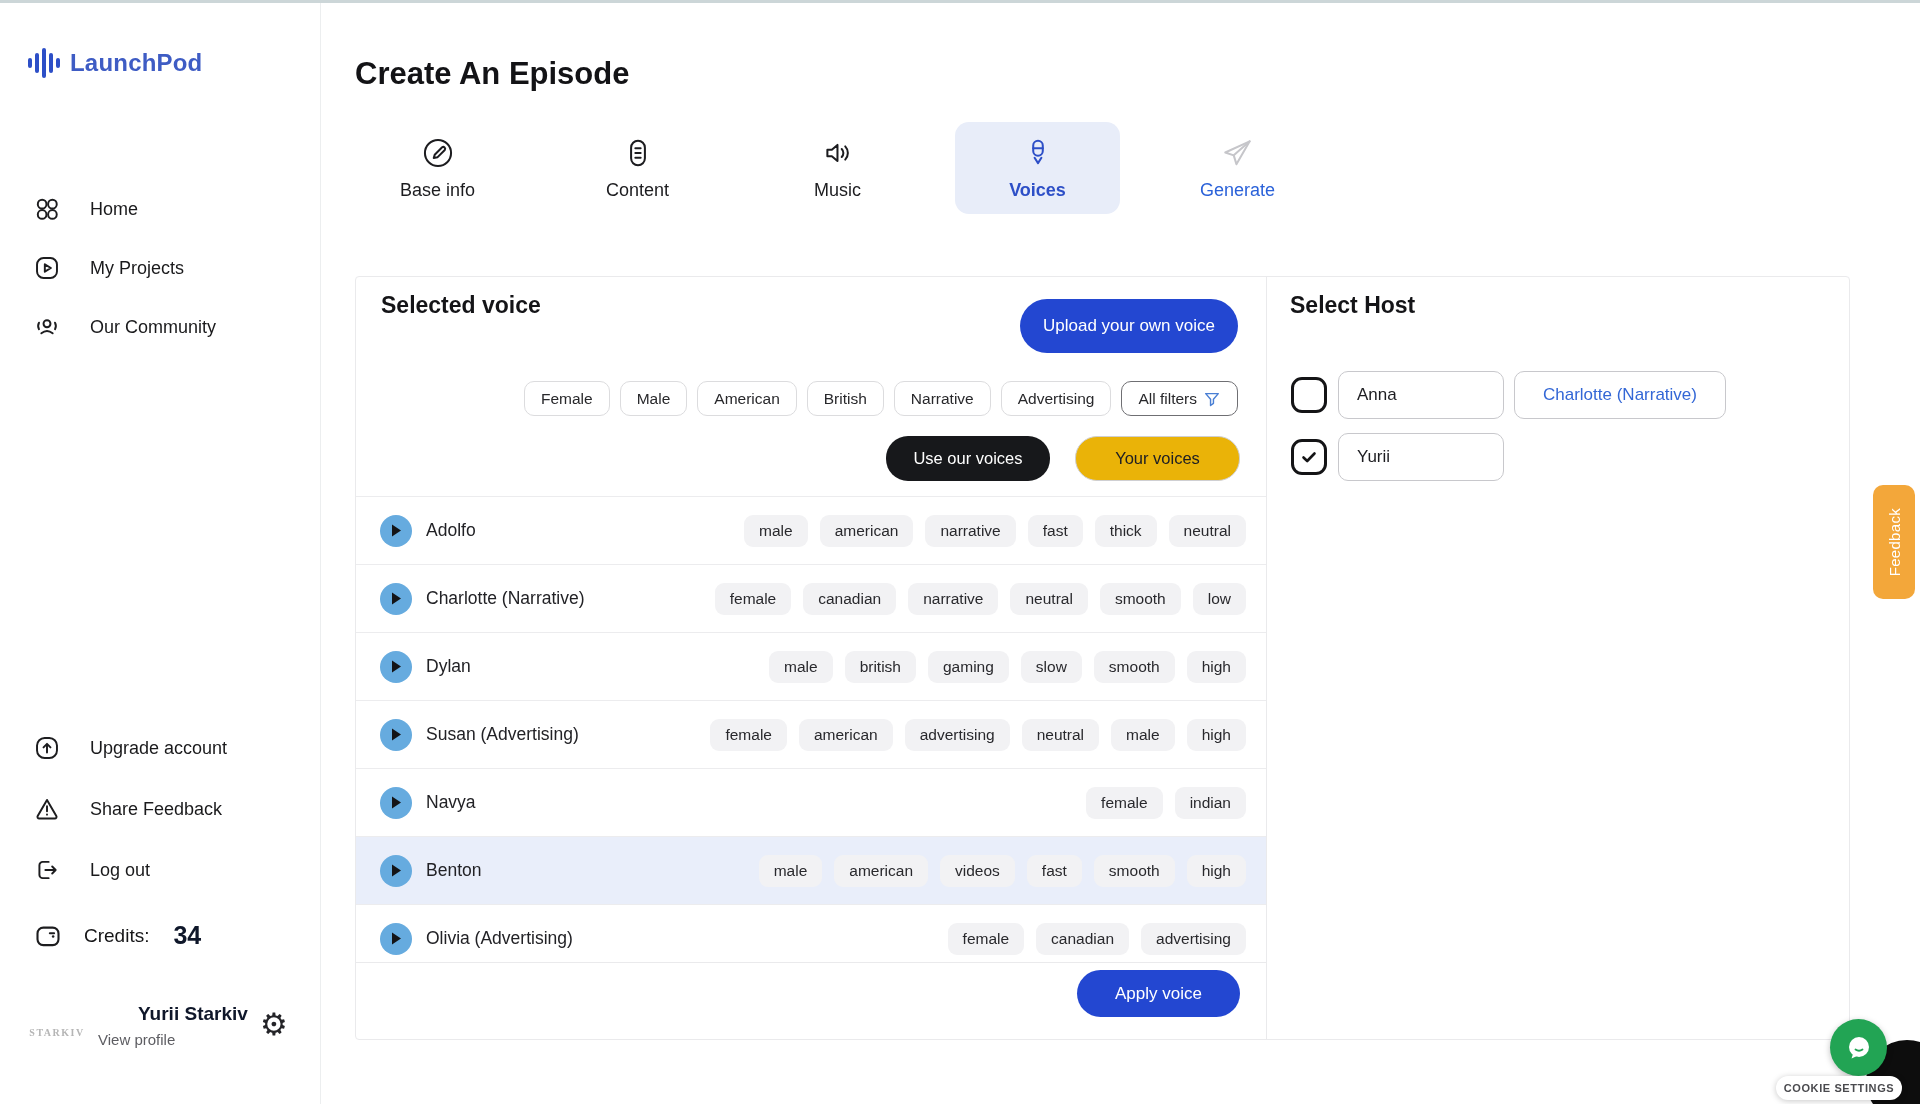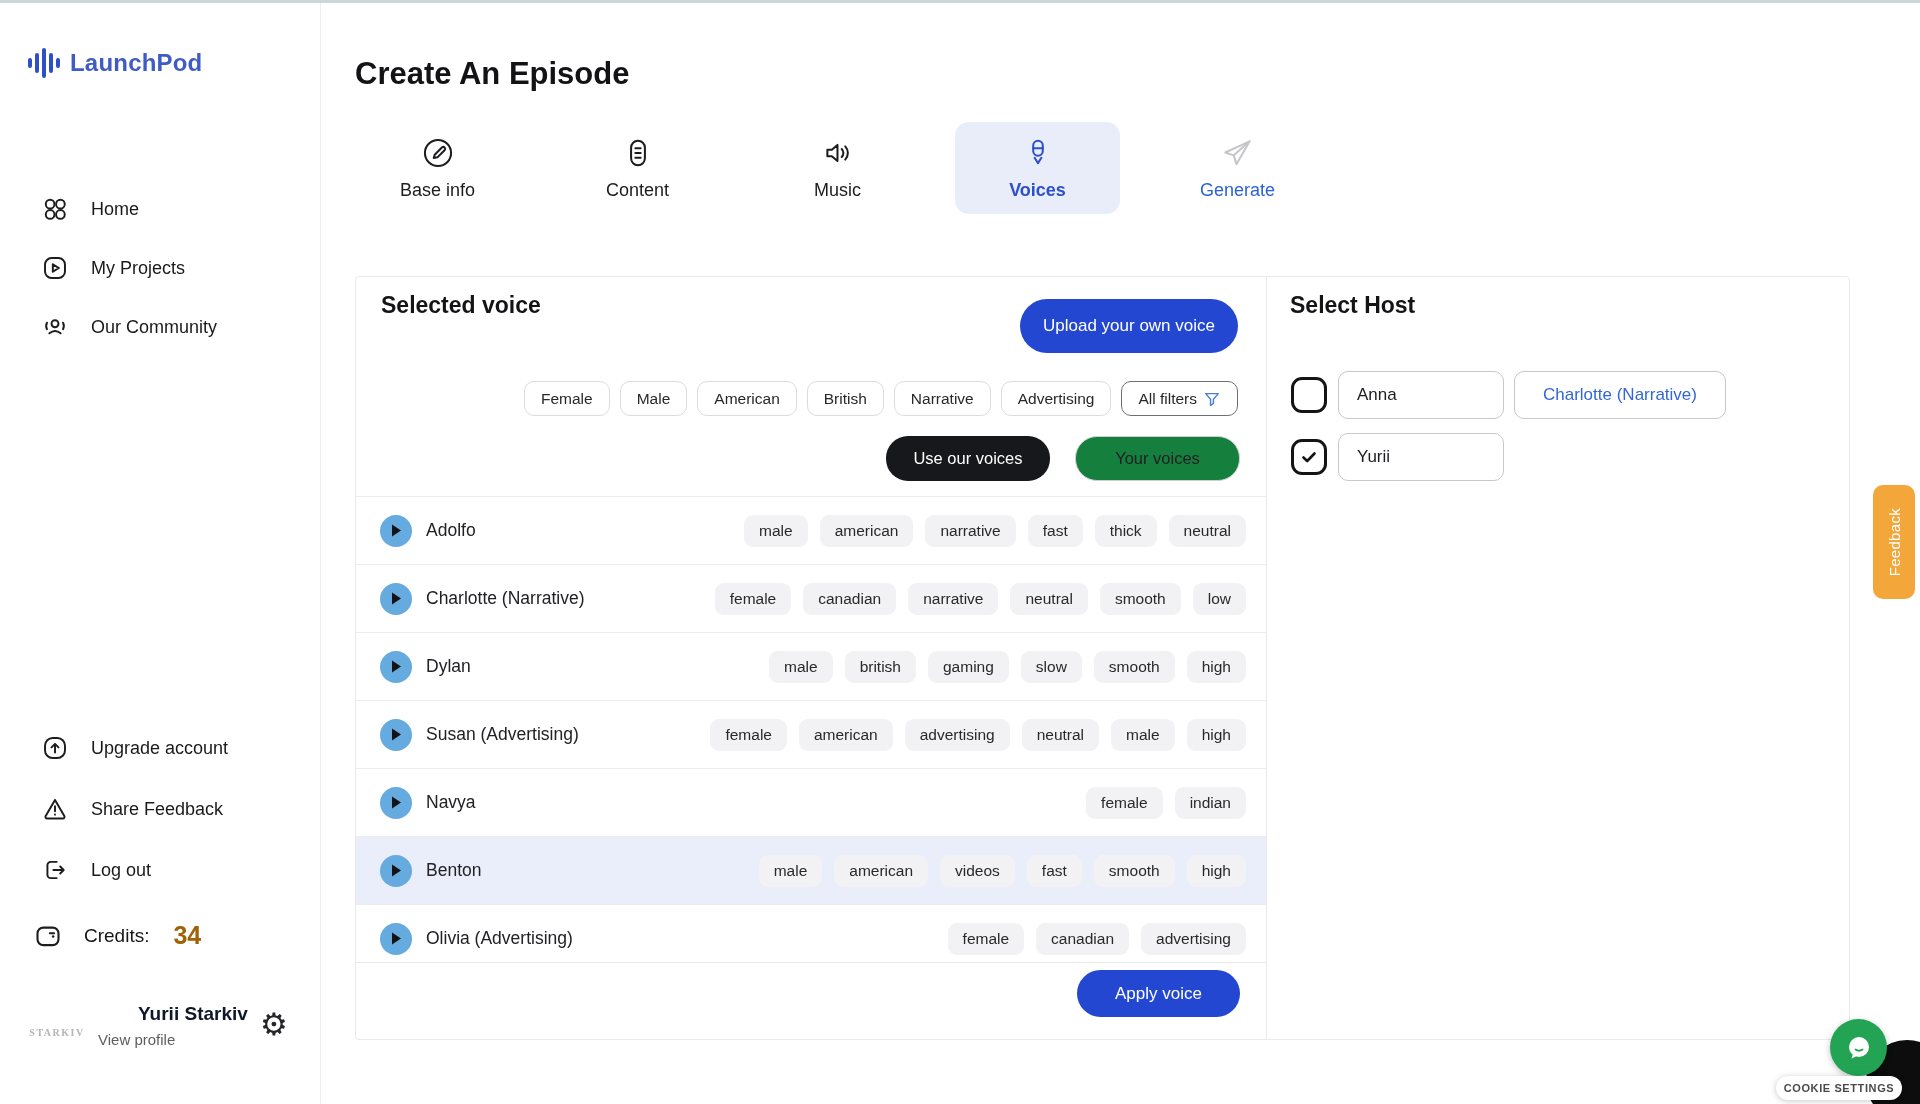--- a/index.html
+++ b/index.html
@@ -8,29 +8,29 @@
   .topstrip { position:absolute; left:0; top:0; width:1920px; height:3px; background:#ccd6d8; }
 
   
   .sidebar { position:absolute; left:0; top:3px; width:321px; height:1101px; background:#fff; border-right:1px solid #eceeef;padding-left:24px; }
   .brand { position:absolute; left:28px; top:44px; display:flex; align-items:center; gap:10px; }
   .brand-name { font-size:24px; font-weight:700; color:#3e5cc4; letter-spacing:.2px; }
   .wave { display:flex; align-items:center; gap:3px; height:32px; }
   .wave i { display:block; width:4px; border-radius:2px; background:#2d4fc7; }
   .wave i:nth-child(1){height:10px;} .wave i:nth-child(2){height:20px;} .wave i:nth-child(3){height:30px;} .wave i:nth-child(4){height:20px;} .wave i:nth-child(5){height:10px;}
 
-  .navitem { position:absolute; left:42px; display:flex; align-items:center; gap:23px; height:36px; cursor:pointer;text-align:right; }
+  .navitem { position:absolute; left:34px; display:flex; align-items:center; gap:30px; height:36px; cursor:pointer;text-align:right; }
   .navitem svg { flex:0 0 auto; }
   .navitem .lbl { font-size:18px; font-weight:500; color:#1a1a1c; white-space:nowrap; }
   .nav-home{top:188px;} .nav-projects{top:247px;} .nav-community{top:306px;}
   .nav-upgrade{top:727px;} .nav-feedback{top:788px;} .nav-logout{top:849px;}
 
   .credits { position:absolute; left:34px; top:918px; display:flex; align-items:center; gap:22px; }
   .credits .lbl { font-size:19px; font-weight:500; color:#151517; }
-  .credits .val { font-size:25px; font-weight:700; color:#a16207; margin-left:2px; }
+  .credits .val { font-size:25px; font-weight:700; color:#0f172a; margin-left:2px; }
 
   .profile { position:absolute; left:28px; top:998px; width:270px; height:60px; }
   .avatar { position:absolute; left:0; top:16px; width:58px; height:30px; display:flex; align-items:center; justify-content:center;
             color:#b5b5b5; font-size:10px; letter-spacing:1.5px; font-weight:600; font-family:"Liberation Serif", serif; }
   .profile .pname { position:absolute; left:70px; top:2px; font-size:19px; font-weight:700; color:#0f172a; white-space:nowrap;margin-left:40px; }
   .profile .plink { position:absolute; left:70px; top:30px; font-size:15px; color:#5d5d62; }
   .gear { position:absolute; left:232px; top:8px; font-size:31px; color:#242428; line-height:1; cursor:pointer; }
 
   
   .page-title { position:absolute; left:355px; top:56px; font-size:31px; font-weight:700; color:#131316; }
@@ -54,21 +54,21 @@
   .upload-btn { position:absolute; right:28px; top:22px; width:218px; height:54px; }
 
   .filters { position:absolute; right:28px; top:104px; display:flex; gap:10px; align-items:center; }
   .chip { height:35px; padding:0 16px; display:flex; align-items:center; gap:6px; background:#fff; border:1px solid #dcdcde;
           border-radius:10px; font-size:15.5px; color:#28282b; cursor:pointer; white-space:nowrap; }
   .chip.allfilters { border:1.5px solid #6f6f73; }
 
   .srcswitch { position:absolute; right:26px; top:159px; display:flex; gap:25px; }
   .pill { height:45px; border-radius:22px; display:flex; align-items:center; justify-content:center; font-size:16.5px; cursor:pointer; }
   .pill.dark { width:164px; background:#17181b; color:#fff; font-weight:500; }
-  .pill.light { width:165px; background:#15803d; color:#202024; border:1.5px solid #cfcfd2;text-align:right; }
+  .pill.light { width:165px; background:#eab308; color:#202024; border:1.5px solid #cfcfd2;text-align:right; }
 
   .vlist { position:absolute; left:0; top:219px; width:100%; height:466px; overflow:hidden; border-top:1px solid #ececee; }
   .vrow { position:relative; height:68px; border-bottom:1px solid #ececee; display:flex; align-items:center; padding:0 20px 0 24px; }
   .vrow.hl { background:#e9eefa; }
   .play { width:32px; height:32px; border-radius:50%; background:#66abdf; display:flex; align-items:center; justify-content:center; cursor:pointer; flex:0 0 auto; }
   .vname { margin-left:14px; font-size:17.5px; font-weight:500; color:#222226; white-space:nowrap; }
   .vtags { margin-left:auto; display:flex; gap:12px; }
   .tag { background:#f2f2f4; border-radius:9px; padding:7px 15px; font-size:15.5px; color:#29292d; white-space:nowrap; }
 
   .pl-footer { position:absolute; left:0; top:685px; width:100%; height:78px; border-top:1px solid #eaeaec; }

